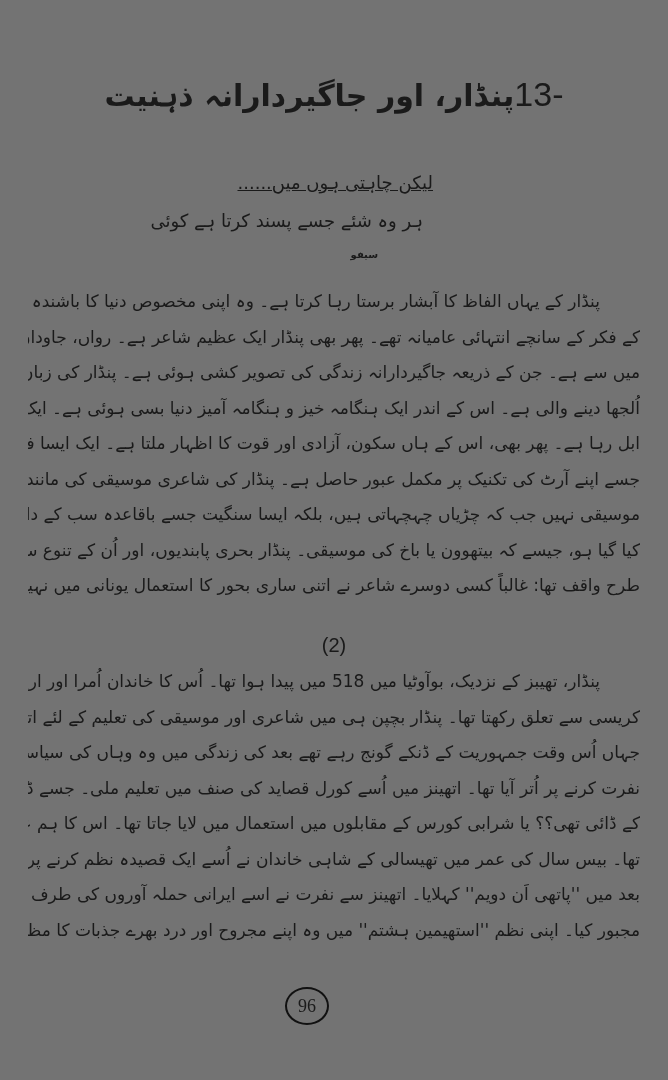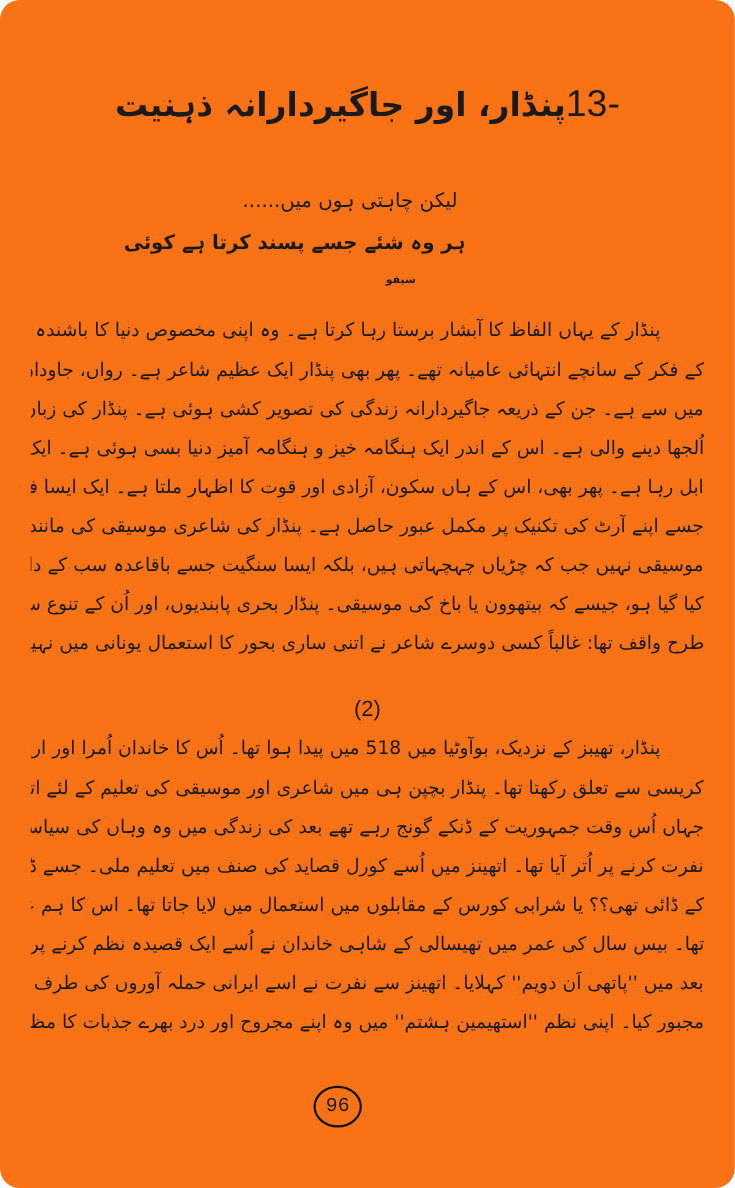--- a/index.html
+++ b/index.html
@@ -13,22 +13,21 @@
       position: relative;
       overflow: hidden;
       color: #1a1a1a;
       font-family: "DejaVu Sans", sans-serif;
     }
     .page {
       position: absolute;
       left: 0; top: 0;
       width: 668px;
       height: 1080px;
-      background: #f97316;
-      border-radius: 18px;
+      background: #737373;
     }
     .chapter-title {
       position: absolute;
       top: 68px;
       left: 0;
       width: 668px;
       text-align: center;
       direction: rtl;
       font-size: 30px;
       font-weight: bold;
@@ -40,22 +39,22 @@
       font-weight: normal;
       font-size: 34px;
     }
     .epigraph {
       position: absolute;
       direction: rtl;
       text-align: right;
       font-size: 18px;
       line-height: 36px;
     }
-    .epi-line1 { top: 165px; right: 252px; }
-    .epi-line2 { top: 203px; right: 245px; font-weight: bold; }
+    .epi-line1 { top: 165px; right: 235px; text-decoration: underline; }
+    .epi-line2 { top: 203px; right: 245px; }
     .epi-author {
       position: absolute;
       top: 240px;
       right: 290px;
       direction: rtl;
       font-size: 10px;
       font-weight: bold;
       line-height: 30px;
     }
     .para {
@@ -97,21 +96,21 @@
     .page-number {
       position: absolute;
       top: 987px;
       left: 285px;
       width: 40px;
       height: 34px;
       border: 2.5px solid #111;
       border-radius: 50%;
       text-align: center;
       line-height: 34px;
-      font-family: Liberation Mono, monospace;
+      font-family: Liberation Serif, serif;
       font-size: 18px;
     }
   </style>
 </head>
 <body>
 
 <div class="page">
 
   <div class="chapter-title">
     <span class="num" dir="ltr">13-</span><span>پنڈار، اور جاگیردارانہ ذہنیت</span>

